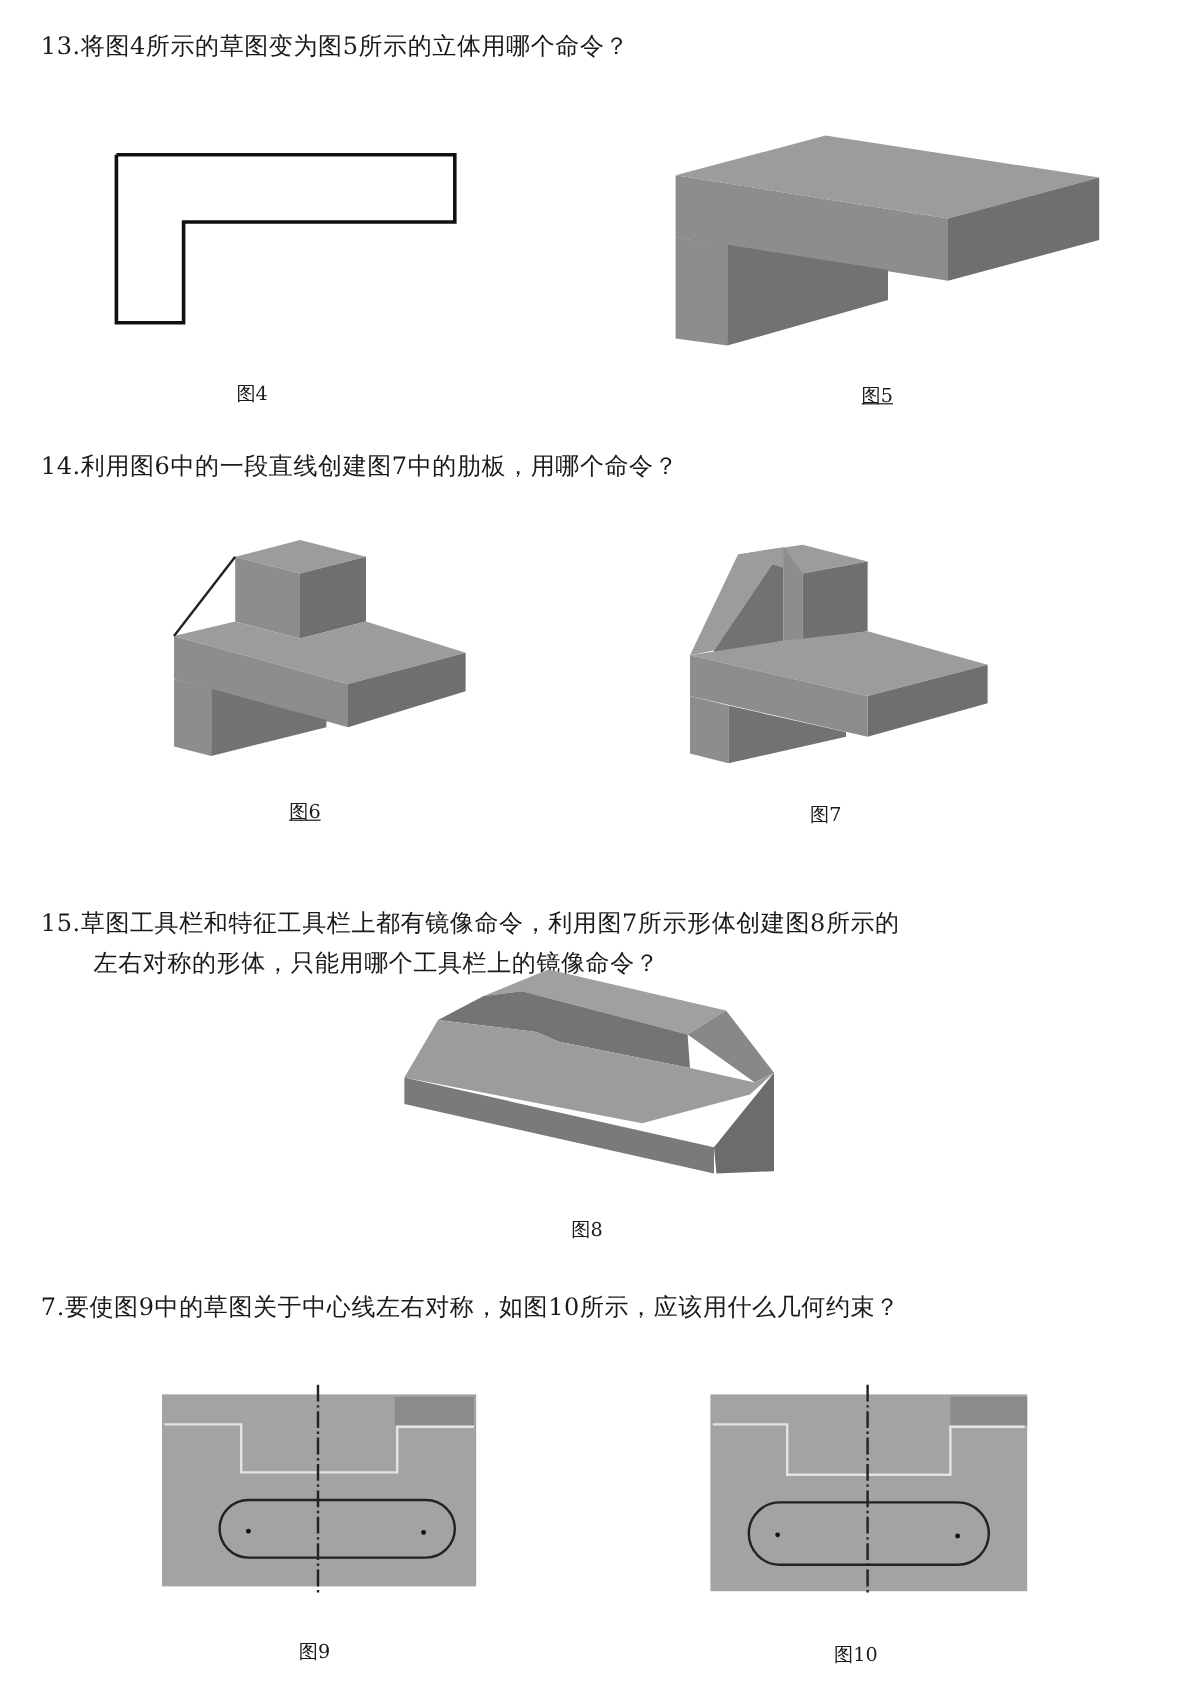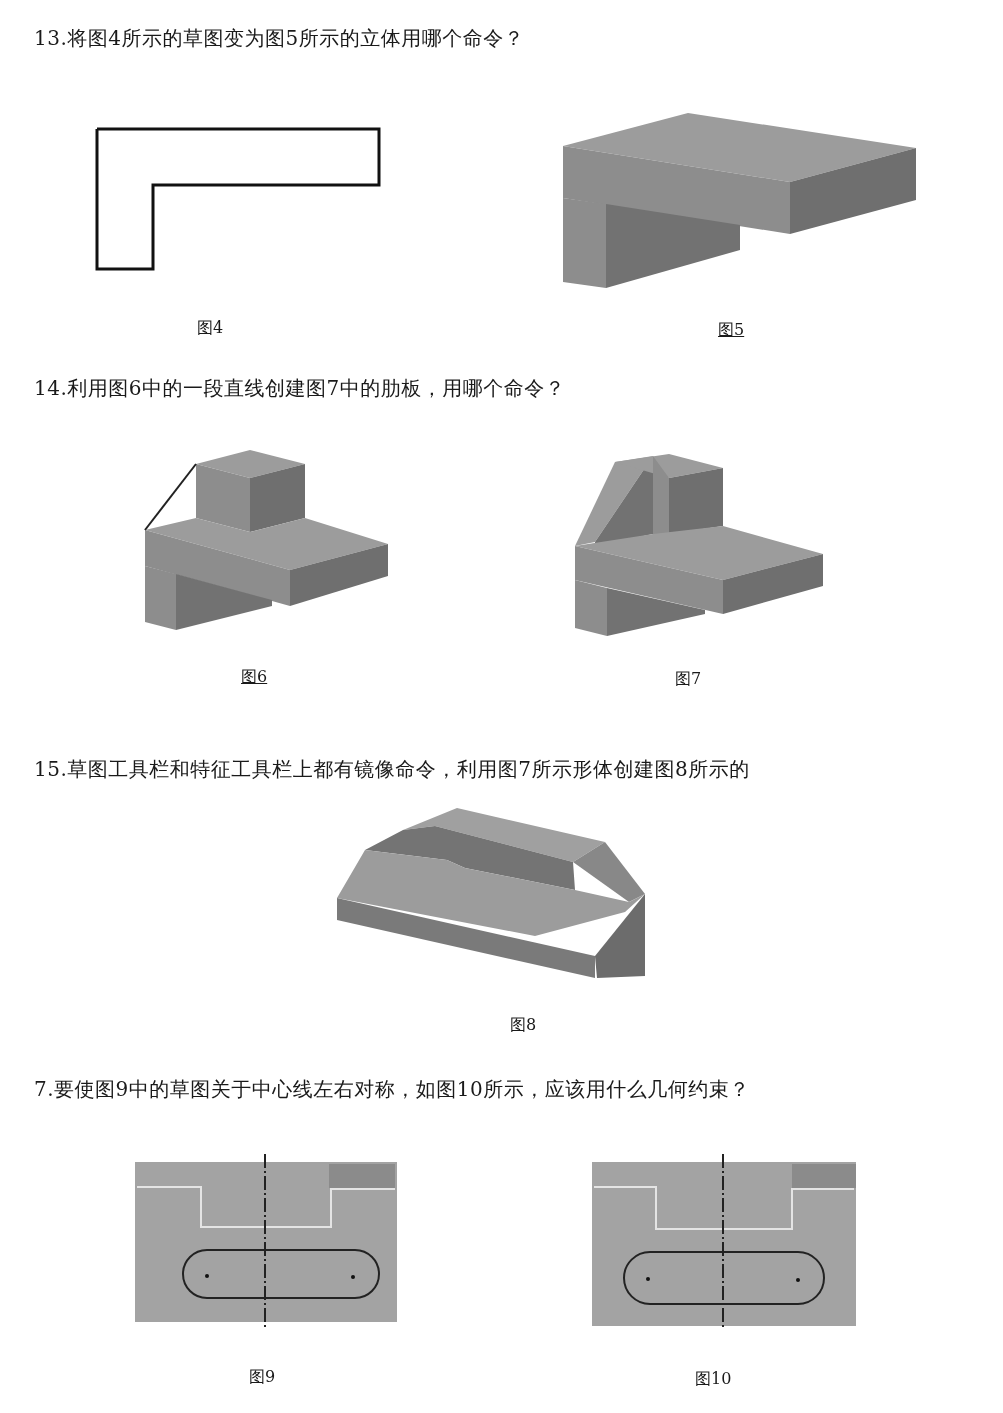--- a/index.html
+++ b/index.html
@@ -87,37 +87,38 @@
 
   <polygon points="150,130 250,104 250,136 150,164" fill="#6f6f6f"></polygon>
 
   <polygon points="2,130 34,138 34,186 2,178" fill="#8d8d8d"></polygon>
   <polygon points="34,138 132,160 132,164 34,186" fill="#727272"></polygon>
 </svg>
 <div class="cap" style="left:675px;top:667px;">图7</div>
 
 <div class="q" style="top:724px;margin-top:29px;">
   <span>15.</span><span>草图工具栏和特征工具栏上都有镜像命令，利用图7所示形体创建图8所示的</span>
+  <span class="cont">左右对称的形体，只能用哪个工具栏上的镜像命令？</span>
 </div>
 
 <svg style="left:335px;top:802px;" width="312" height="180" viewBox="0 0 312 180">
 
   <polygon points="68,28 122,6 270,40 238,60 100,24" fill="#a0a0a0"></polygon>
 
   <polygon points="30,48 68,28 100,24 238,60 240,88 130,66 112,58" fill="#747474"></polygon>
 
   <polygon points="270,40 310,92 294,100 238,60" fill="#888"></polygon>
 
   <polygon points="2,96 30,48 112,58 130,66 240,88 294,100 310,92 290,110 200,134" fill="#9c9c9c"></polygon>
 
   <polygon points="2,96 260,154 260,176 2,118" fill="#7a7a7a"></polygon>
 
   <polygon points="260,154 310,92 310,174 262,176" fill="#6c6c6c"></polygon>
 </svg>
-<div class="cap" style="left:476px;top:1013px;margin-left:34px;">图8</div>
+<div class="cap" style="left:476px;top:1013px;">图8</div>
 
 <div class="q" style="top:1073px;">
   <span>7.</span><span>要使图9中的草图关于中心线左右对称，如图10所示，应该用什么几何约束？</span>
 </div>
 
 <svg style="left:135px;top:1152px;" width="262" height="180" viewBox="0 0 262 180">
   <rect x="0" y="10" width="262" height="160" fill="#a3a3a3"></rect>
   <rect x="194" y="12" width="66" height="24" fill="#8b8b8b"></rect>
   <polyline points="2,35 66,35 66,75 196,75 196,37 260,37" fill="none" stroke="#e4e4e4" stroke-width="2"></polyline>
   <rect x="48" y="98" width="196" height="48" rx="24" ry="24" fill="none" stroke="#222" stroke-width="2"></rect>

